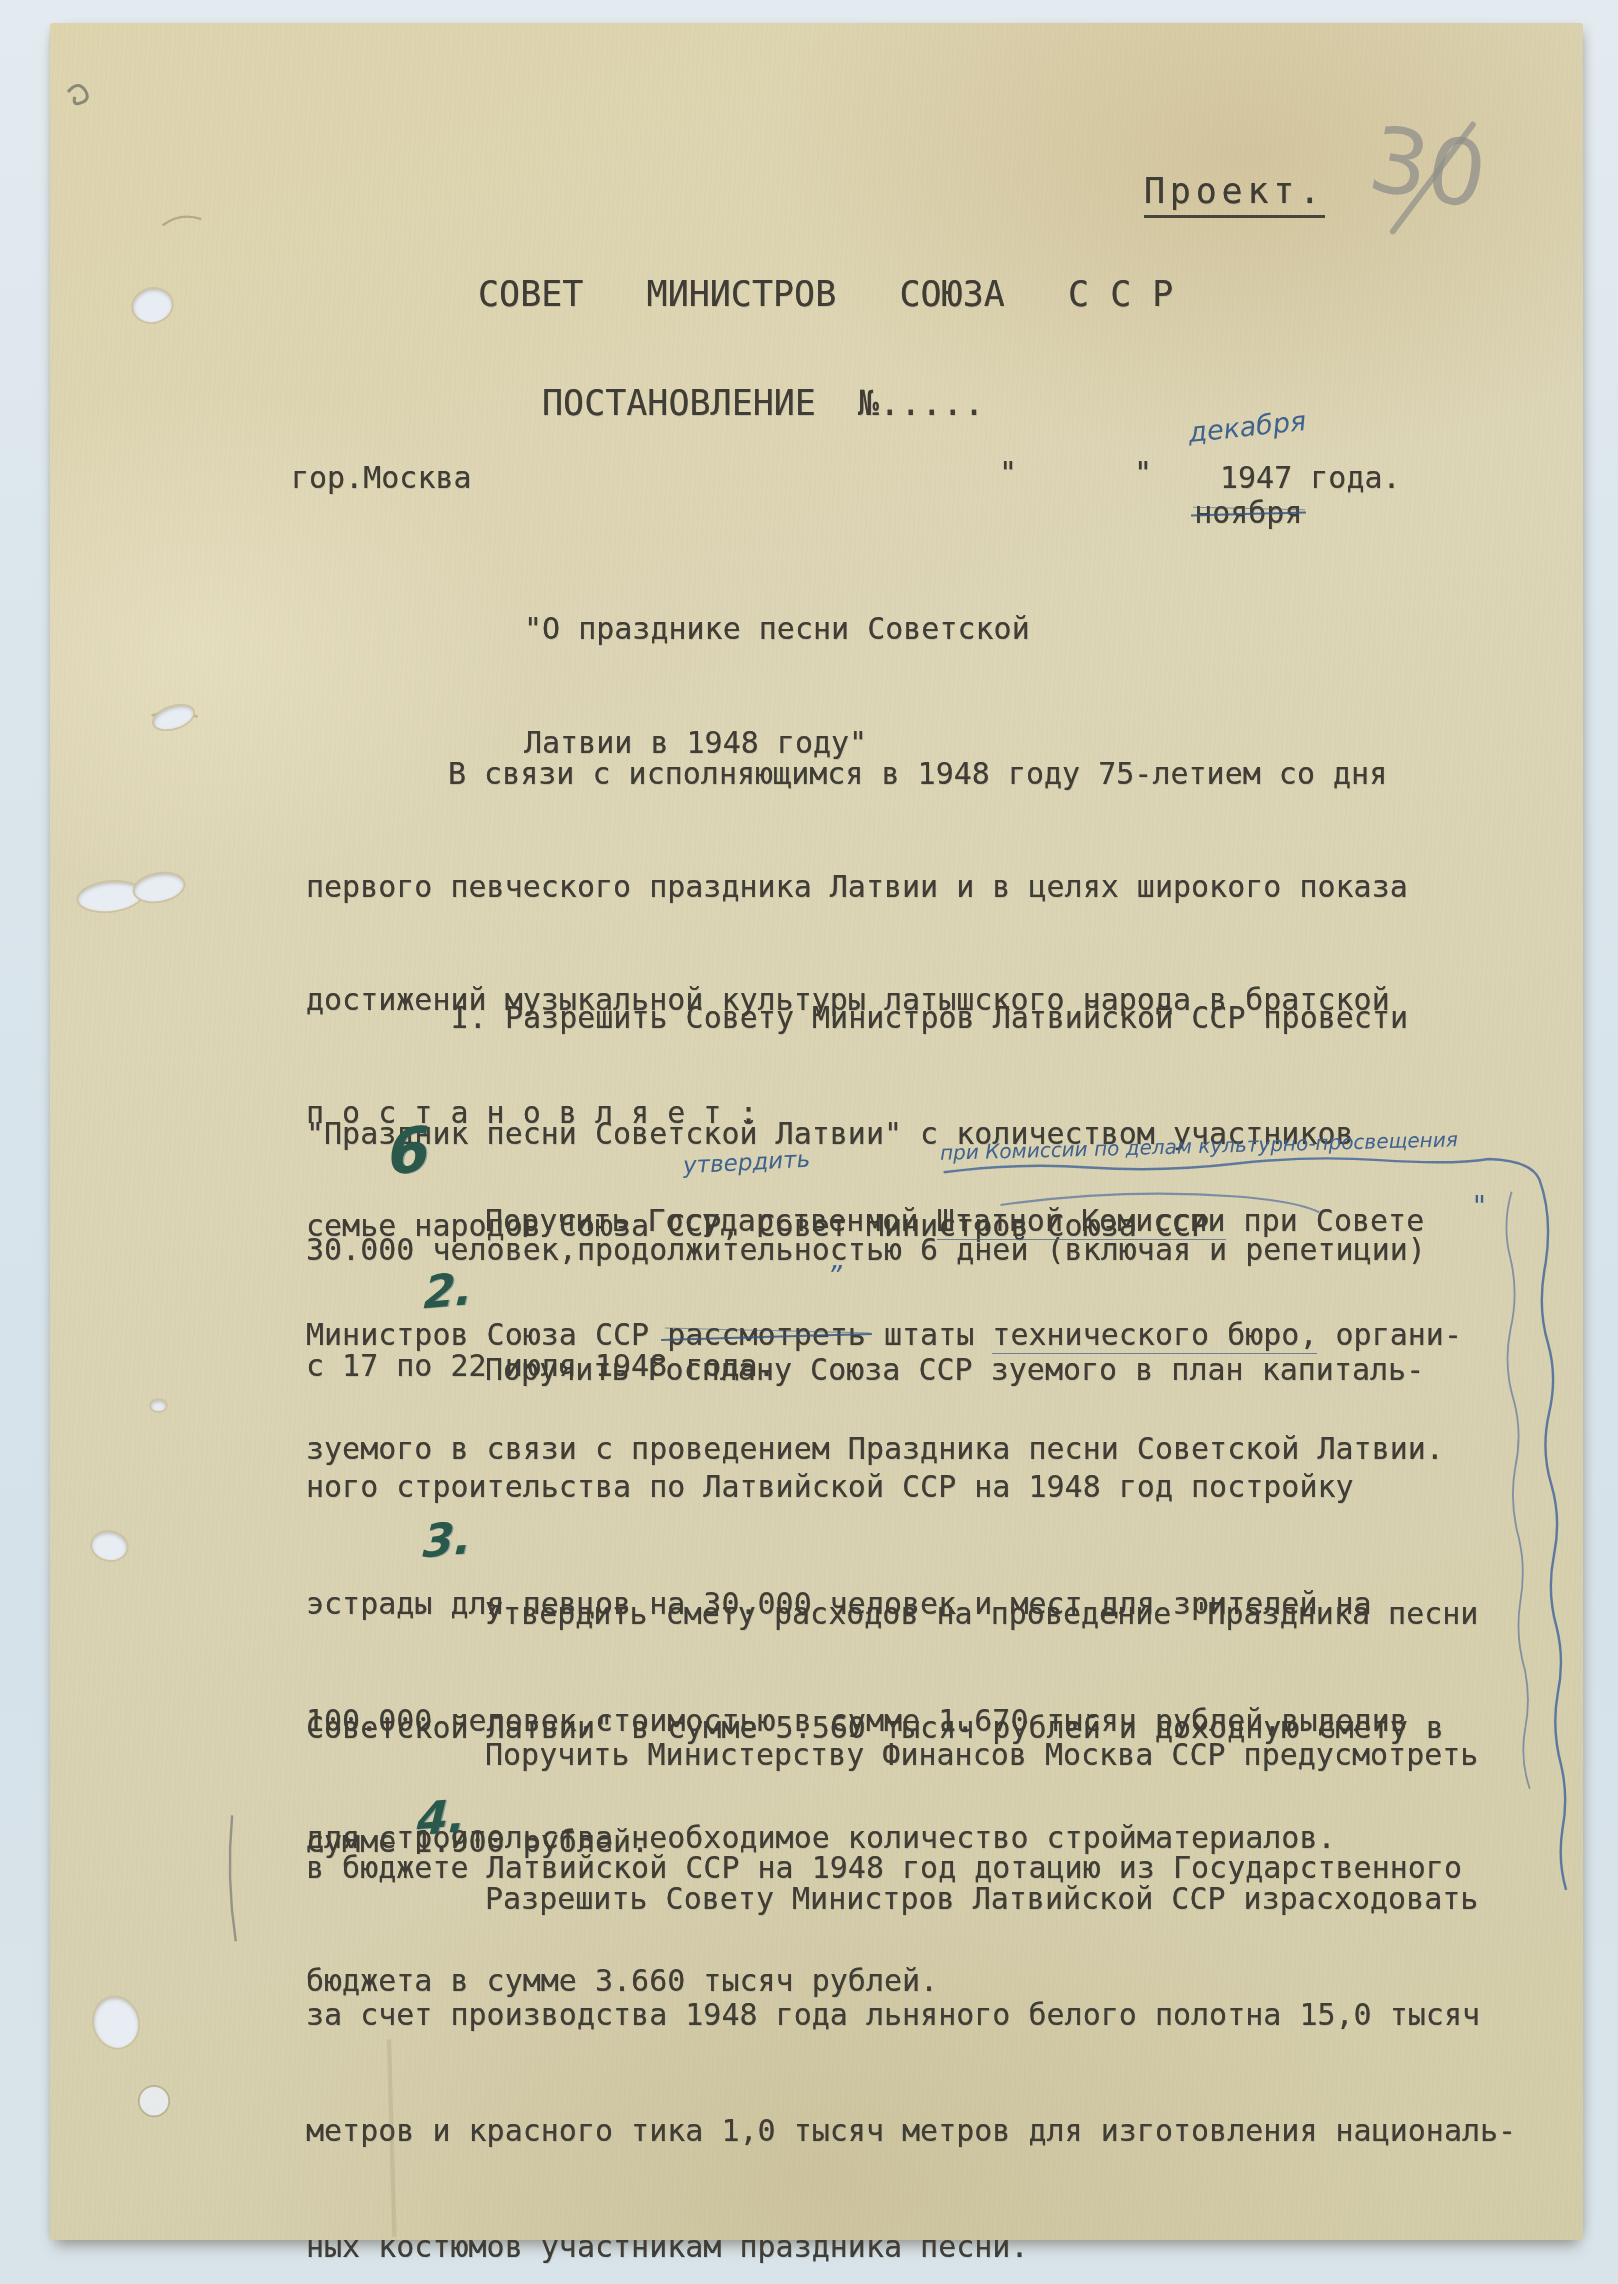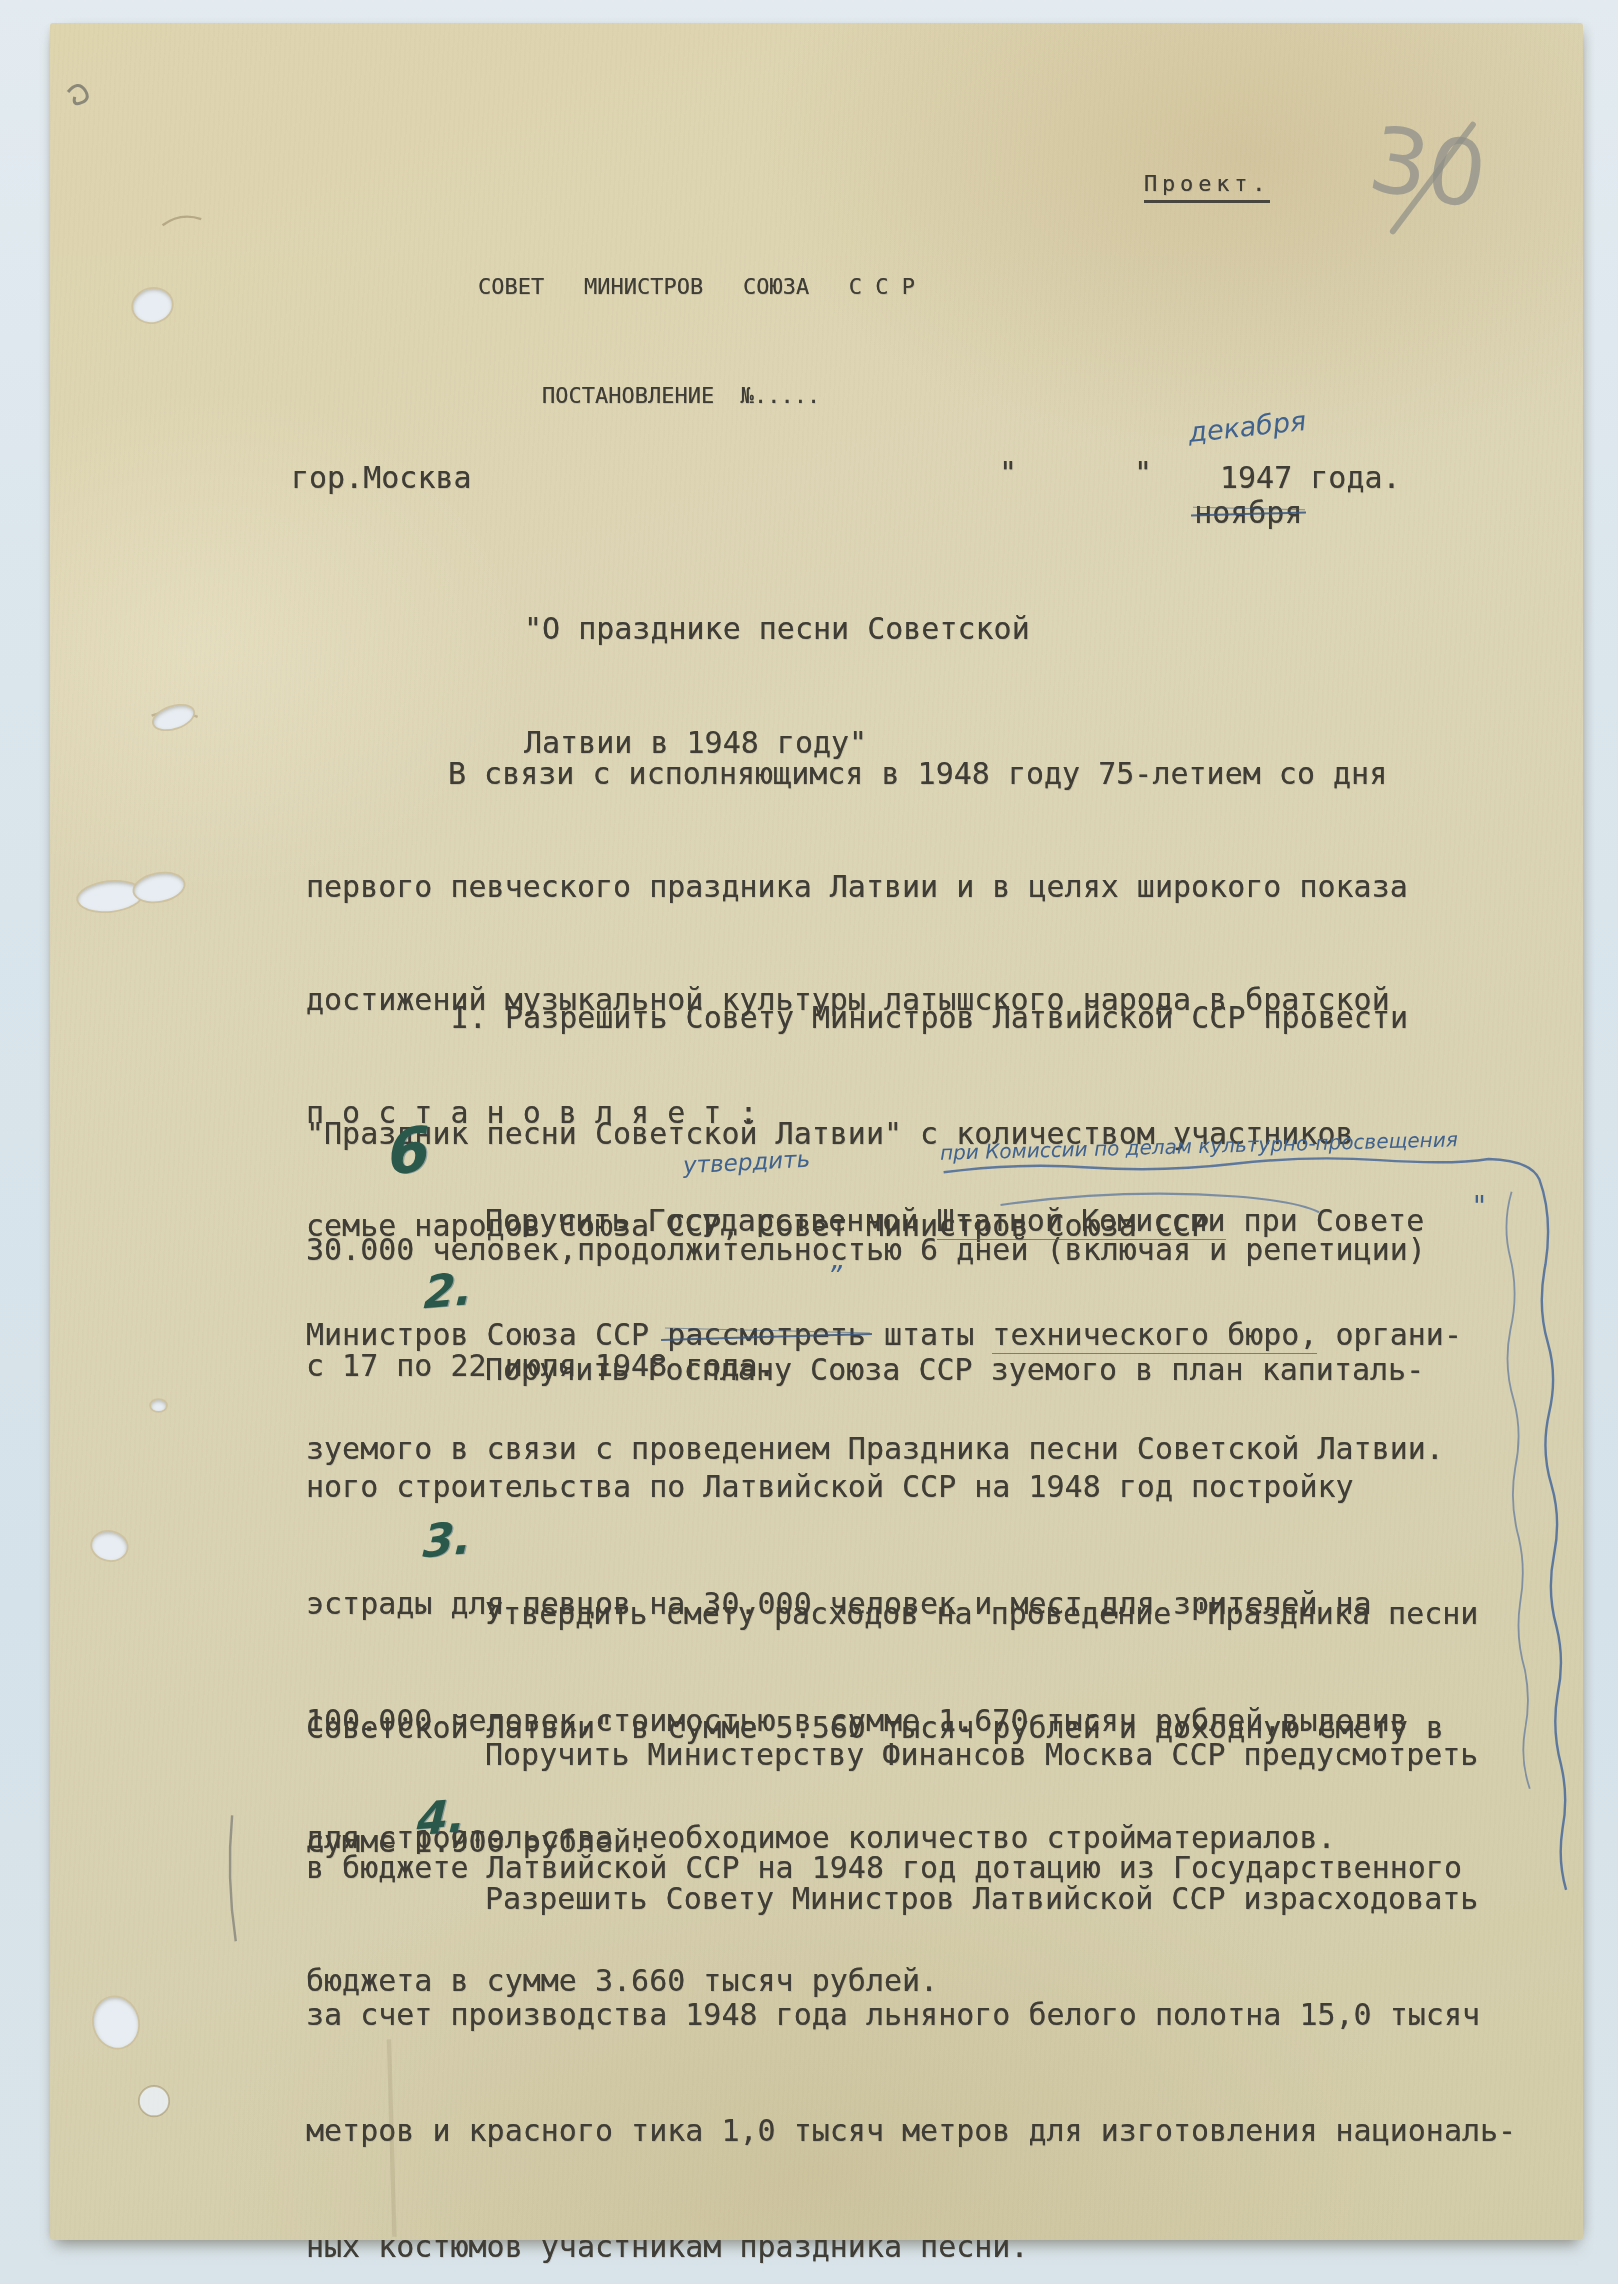--- a/index.html
+++ b/index.html
@@ -16,21 +16,21 @@
       radial-gradient(908px 545px at 50% 97%, rgba(168,150,104,.20), transparent 66%),
       repeating-linear-gradient(93deg, rgba(160,150,118,.035) 0 1.8px, transparent 1.8px 4.8px),
       linear-gradient(160deg,#ded4ae 0%,#dcd5b6 35%,#d8d1b1 70%,#d3cca8 100%);
     border-radius:3px;
     box-shadow:0 9.7px 13.3px -4.8px rgba(85,75,55,.5), 8.5px 0 11px -7.3px rgba(100,90,70,.3), -3.6px 0 6px -4.8px rgba(100,90,70,.25);
     z-index:1;
   }
   .t{position:absolute;font-family:"DejaVu Sans Mono","Liberation Mono",monospace;
      font-size:30px;color:#3f3d36;white-space:pre;z-index:3;
      text-shadow:0 0 0.6px rgba(62,60,53,.55),0.6px 0.6px 0 rgba(62,60,53,.14);}
-  .hdr{font-size:22px;}
+  .hdr{font-size:35px;}
   .line{display:block;}
   .lh71 .line{line-height:43px;} .lh76 .line{line-height:46px;}
   .lh72 .line{line-height:44px;} .lh77 .line{line-height:47px;}
   .lh73 .line{line-height:44px;}
   .ind-intro{padding-left:142px;} .ind-item1{padding-left:127px;text-align:center;} .ind-item{padding-left:179px;}
   .u-ink{border-bottom:1.8px solid rgba(70,100,140,.75);padding-bottom:1.2px;}
   .struck{position:relative;display:inline-block;}
   .struck::after{content:"";position:absolute;left:-3%;right:-3%;top:52%;
      border-top:2.4px solid rgba(56,86,126,.85);transform:rotate(-1.6deg);}
   .struck::before{content:"";position:absolute;left:-1%;right:-2%;top:38%;

